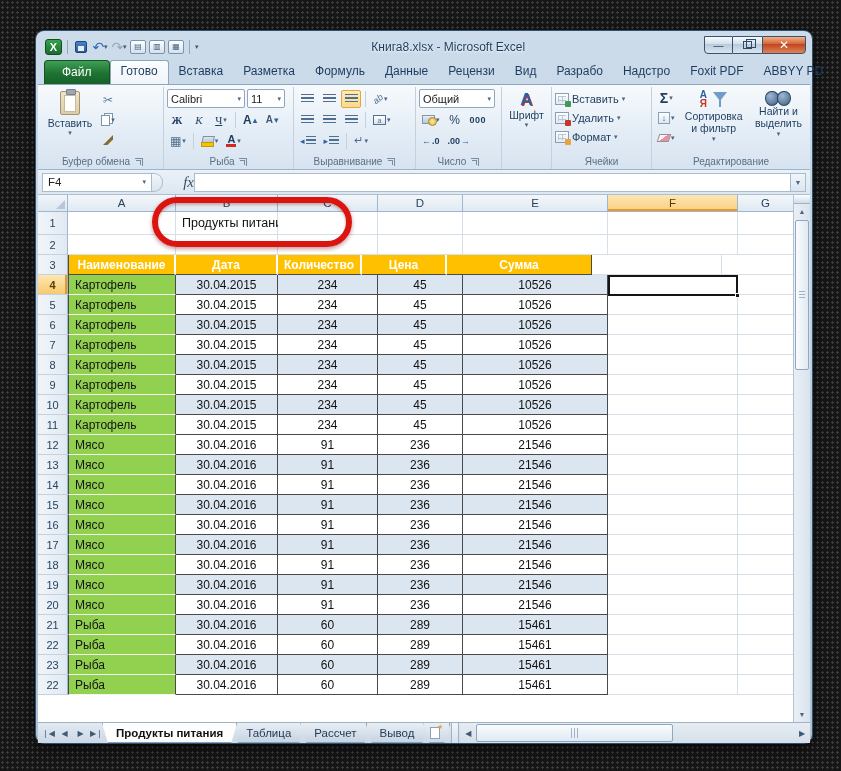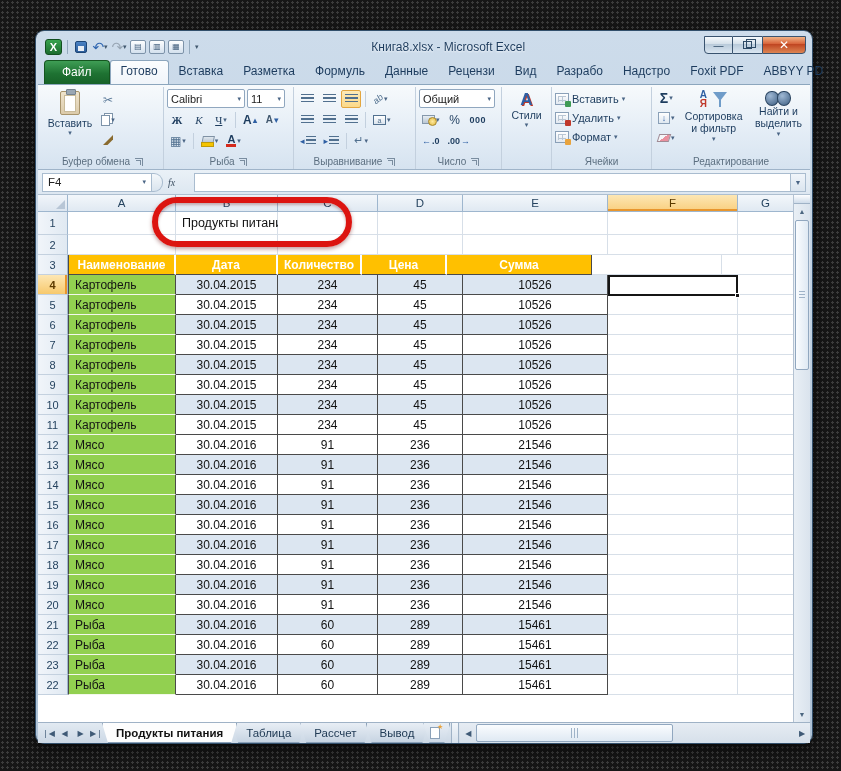--- a/index.html
+++ b/index.html
@@ -93,21 +93,21 @@
 .sort-ic .funnel{position:absolute;right:1px;top:3px;width:0;height:0;border-left:7px solid transparent;border-right:7px solid transparent;border-top:9px solid #6f9cc9}
 .sort-ic .stem{position:absolute;right:7px;top:11px;width:2px;height:7px;background:#6f9cc9}
 .bino{width:26px;height:17px;position:relative;flex:none}
 .bino::before,.bino::after{content:"";position:absolute;top:2px;width:12px;height:13px;border-radius:45% 45% 50% 50%;background:radial-gradient(circle at 35% 30%,#9fb8d4,#3d5e82);border:1px solid #2c466 2;border:1px solid #2c4662}
 .bino::before{left:0}
 .bino::after{right:0}
 
 .fbar{height:25px;background:linear-gradient(#eaf1f7,#dde7f1);border-bottom:1px solid #aebfd0;display:flex;align-items:center;padding:2px 4px;margin:0 2px}
 .namebox{width:110px;height:19px;background:#fff;border:1px solid #a9bccf;display:flex;align-items:center;justify-content:space-between;padding:0 5px;font-size:11.5px;color:#222}
 .nb-split{width:11px;height:19px;background:linear-gradient(#f4f8fb,#d9e4ee);border:1px solid #a9bccf;border-left:none;border-radius:0 9px 9px 0;margin-right:5px}
-.fx{width:26px;text-align:left;font-size:10px;font-style:italic;font-family:"Liberation Serif",serif;color:#3c4f62}
+.fx{width:26px;text-align:right;font-size:15px;font-style:italic;font-family:"Liberation Serif",serif;color:#3c4f62}
 .finput{flex:1;height:19px;background:#fff;border:1px solid #a9bccf;border-right:none;font-size:11.5px;padding:0 4px;color:#222}
 .fexpand{width:16px;height:19px;background:linear-gradient(#f0f5fa,#dbe5ef);border:1px solid #a9bccf;text-align:center;font-size:7px;line-height:18px;color:#4a6585}
 
 .grid-wrap{flex:1;position:relative;background:#fff;margin:0 2px;overflow:hidden}
 .grid{position:absolute;left:0;top:0;right:17px;bottom:0}
 .colhdrs{height:17px;display:flex;border-bottom:1px solid #9eb6ce;background:linear-gradient(#f1f5fa,#dde6f0)}
 .corner{width:30px;flex:none;border-right:1px solid #9eb6ce;position:relative}
 .corner::after{content:"";position:absolute;right:2px;bottom:2px;width:0;height:0;border-left:9px solid transparent;border-bottom:9px solid #b8c6d6}
 .chdr{display:flex;align-items:center;justify-content:center;font-size:11.5px;color:#25435f;border-right:1px solid #9eb6ce;background:linear-gradient(#f3f7fb,#e0e9f2);flex:none}
 .chdr.flex1{flex:1;border-right:none}
@@ -392,21 +392,21 @@
         <div class="rg-label">
             <span>Число</span>
             <span class="launcher"></span>
           </div>
       </div>
 
       <div class="rg" style="width:50px">
         <div class="rg-body">
           <div class="bigbtn" style="width:44px">
             <span class="sty-ic">А</span>
-            <span>Стили</span>
+            <span>Шрифт</span>
             <span class="dd">▾</span>
           </div>
         </div>
       </div>
 
       <div class="rg" style="width:100px">
         <div class="rg-col" style="flex:1;padding-top:1px">
           <span class="cellrow">
               <i class="tbl-ic ins"></i>
               <span>Вставить</span>

